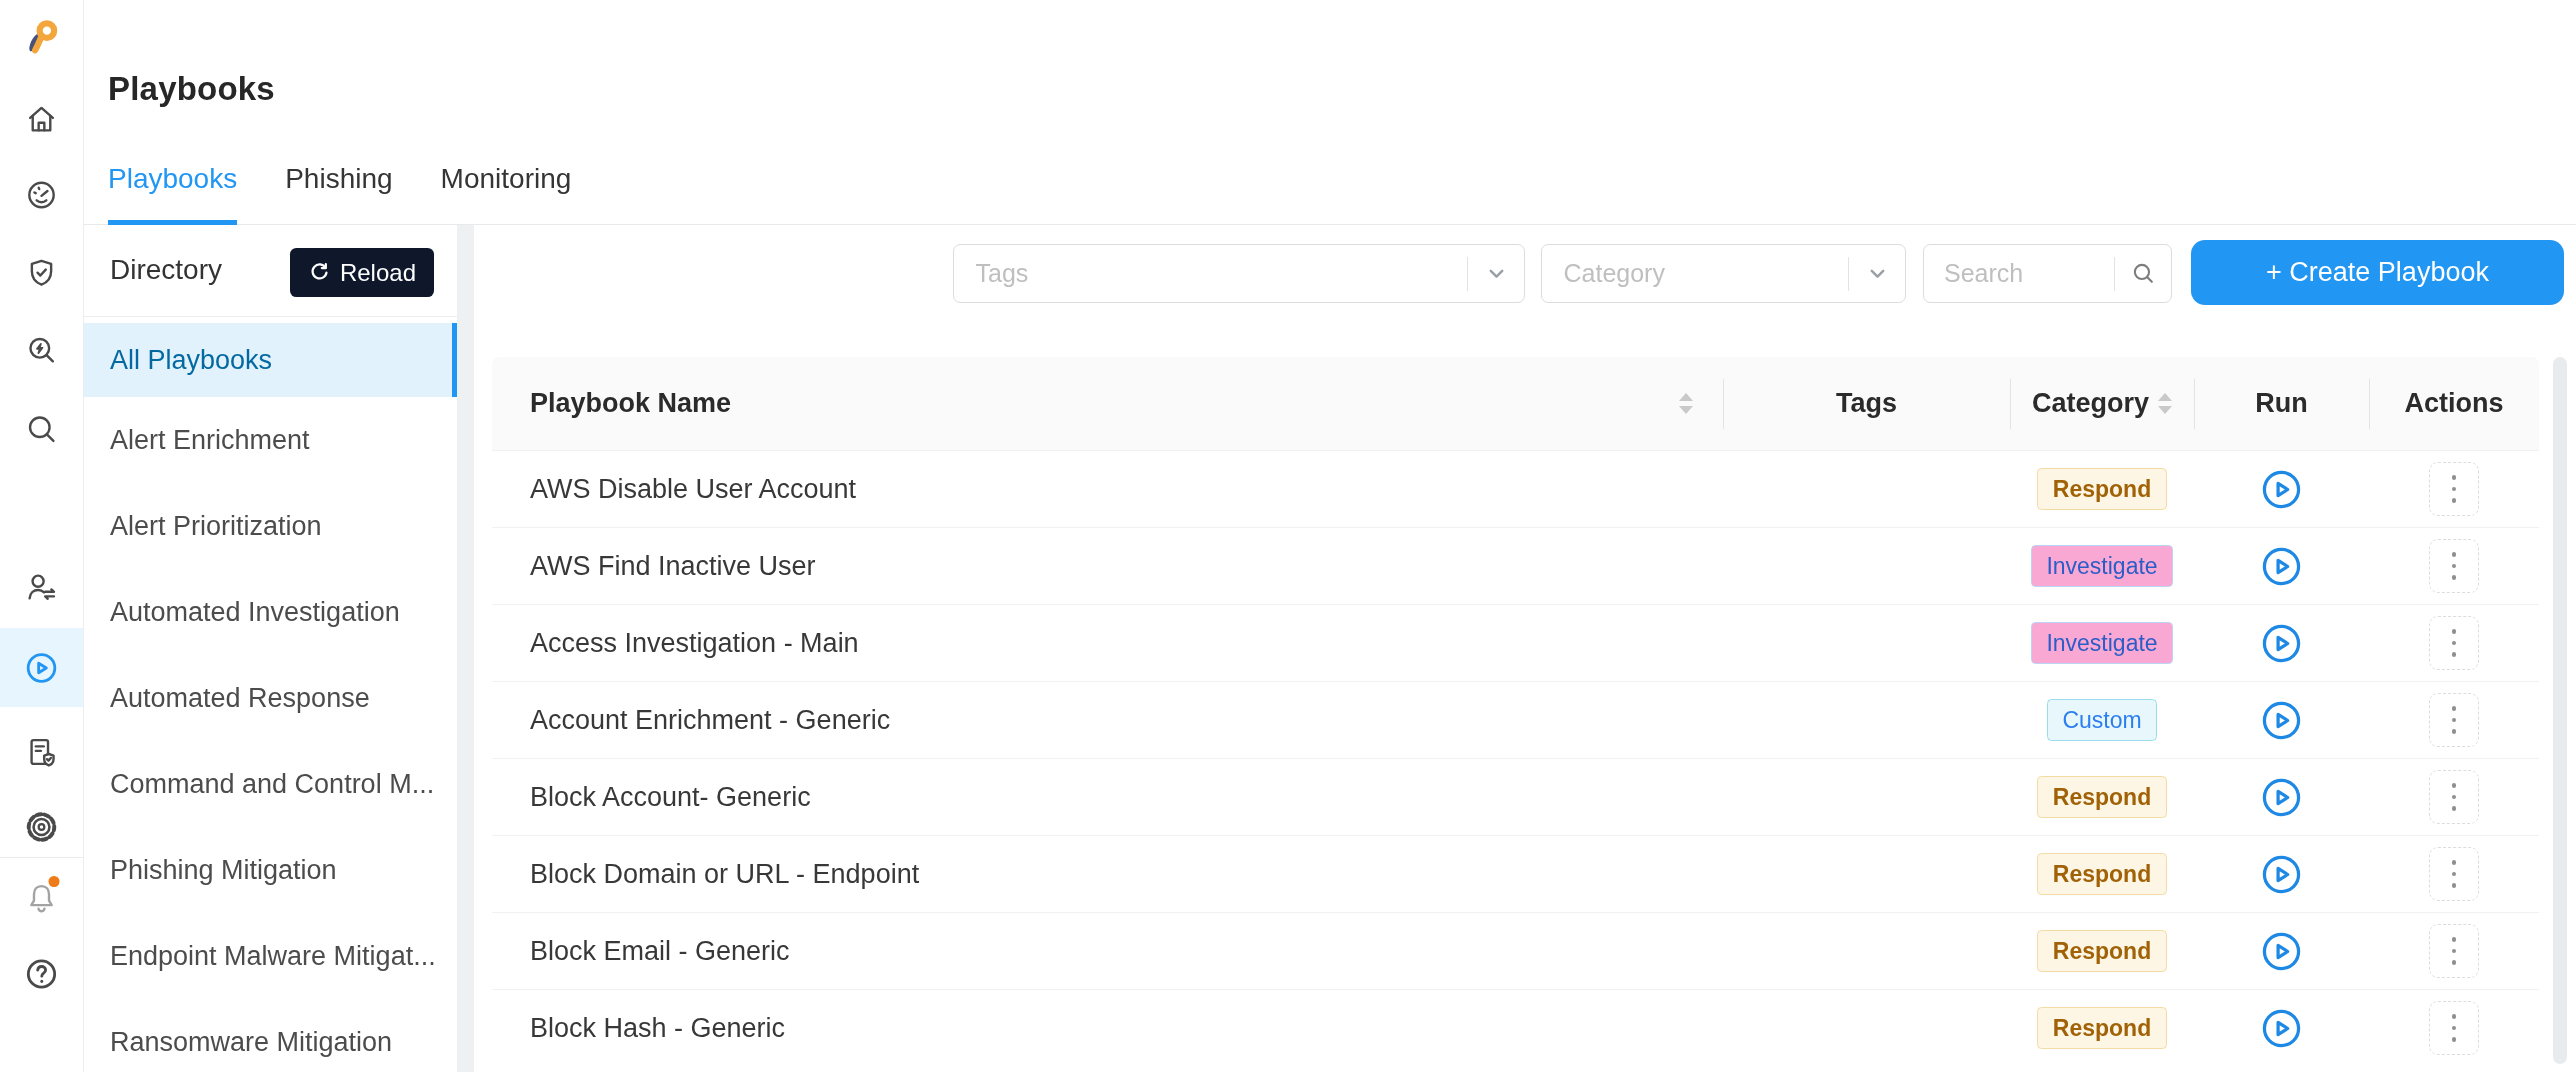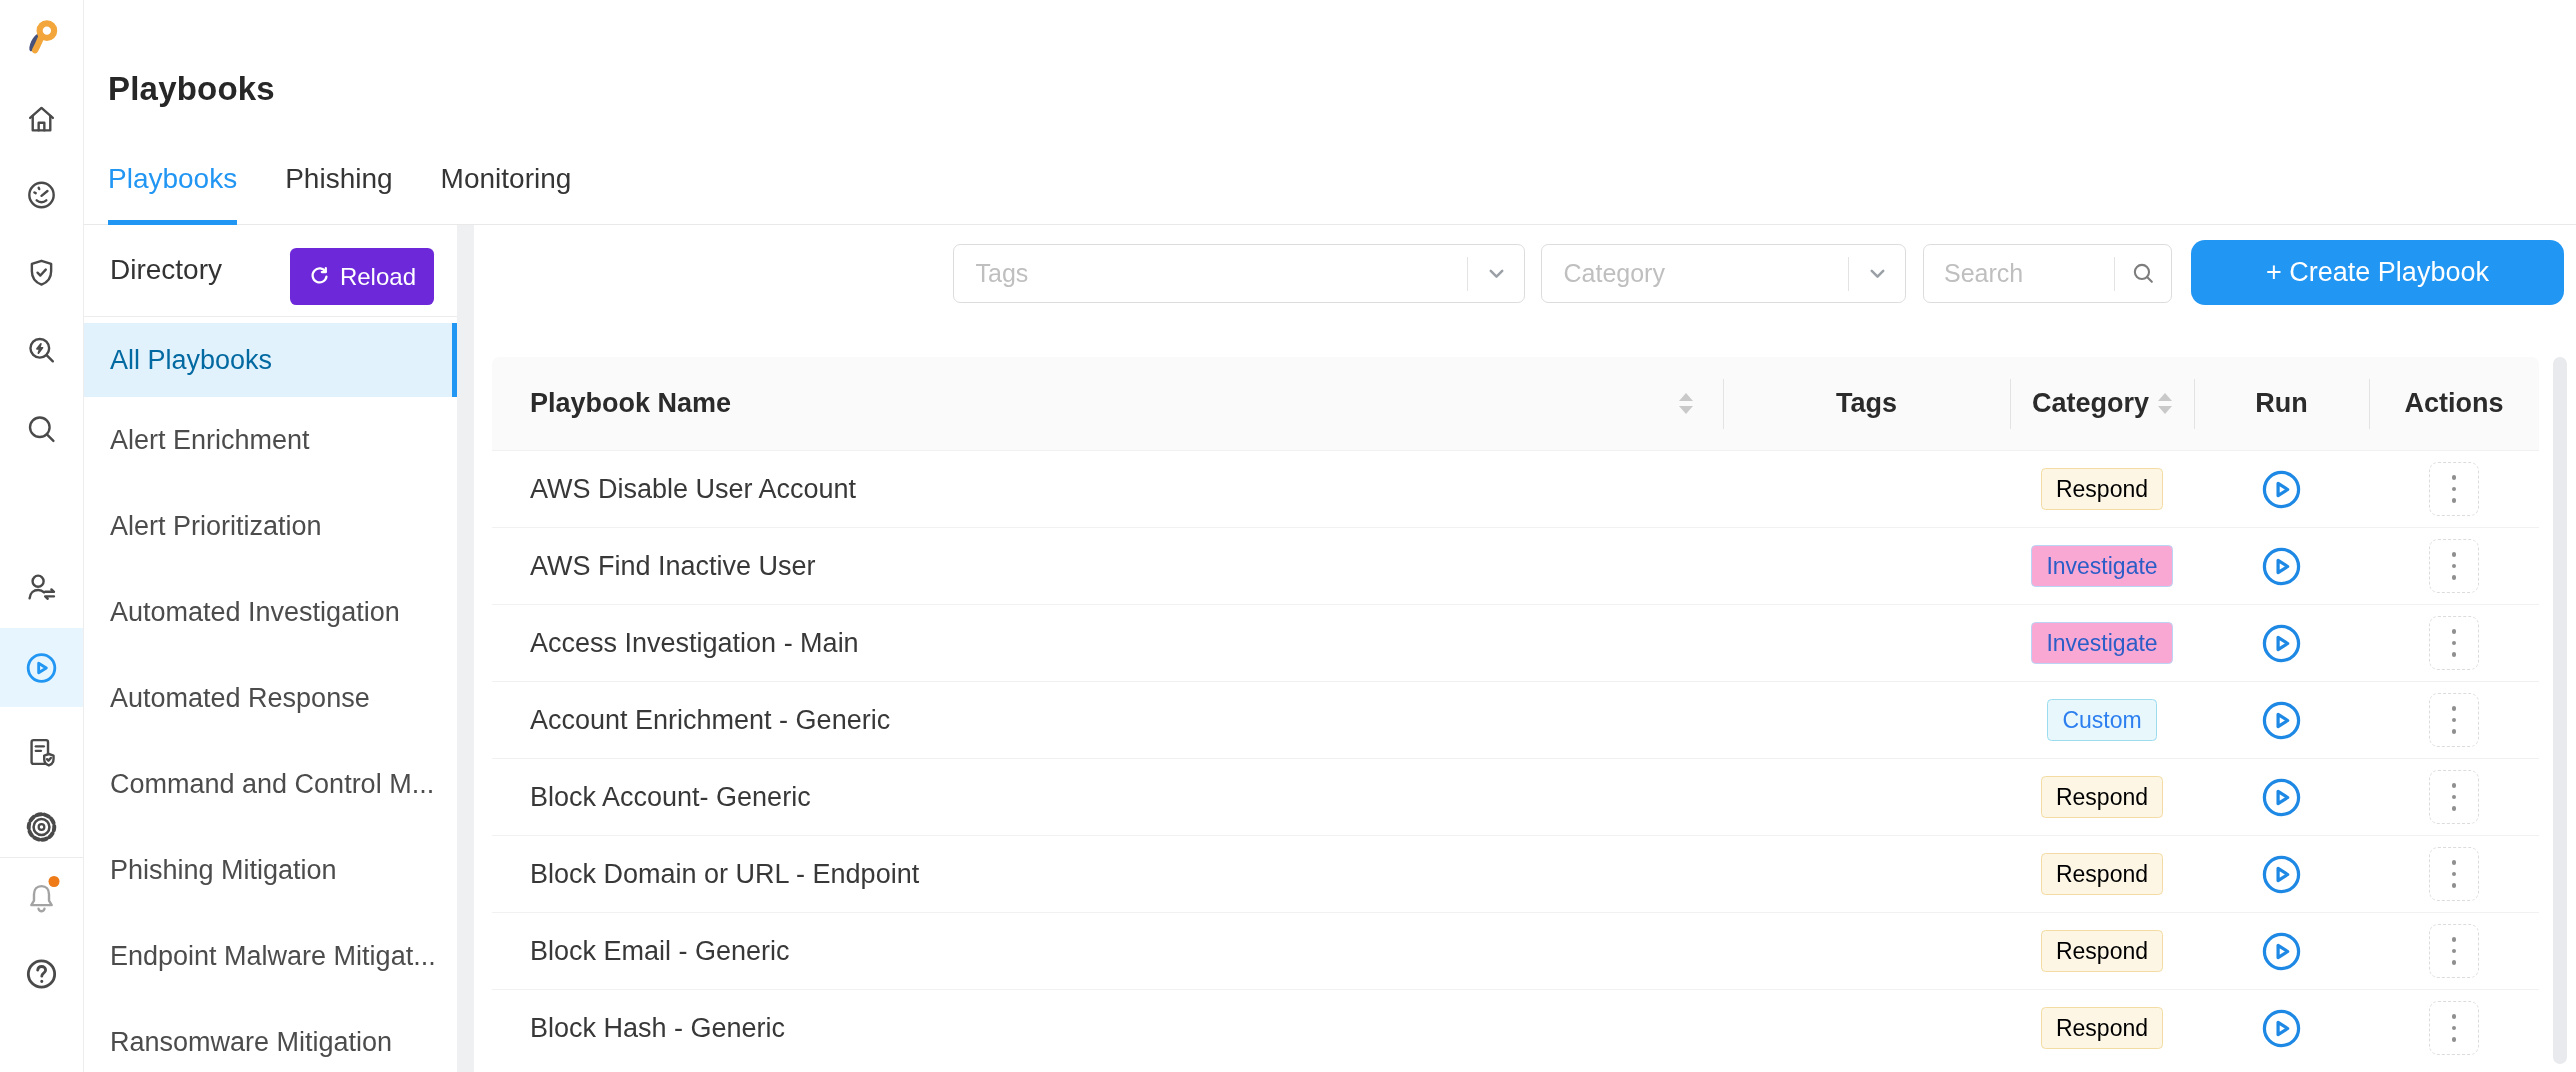--- a/index.html
+++ b/index.html
@@ -26,22 +26,22 @@
   .topbar{position:absolute;left:83px;top:0;width:2559px;height:224px;background:#fff;border-bottom:0.9px solid #e9e9e9;}
   .page-title{position:absolute;left:25px;top:48px;font-size:33px;font-weight:600;color:#272727;letter-spacing:0.2px;}
   .tabs{position:absolute;left:25px;bottom:-0.9px;display:flex;gap:48px;}
   .tab{font-size:28px;color:#353535;padding-bottom:25px;border-bottom:5.4px solid transparent;cursor:pointer;}
   .tab.active{color:#2196f3;border-bottom-color:#2196f3;}
 
   
   .directory{position:absolute;left:83px;top:225px;width:374px;height:848px;background:#fff;}
   .dir-head{position:relative;height:91px;border-bottom:0.9px solid #ededed;}
   .dir-title{position:absolute;left:27px;top:29px;font-size:28px;color:#333;}
-  .reload{position:absolute;right:23px;top:23px;height:57px;display:flex;align-items:center;gap:9px;
-          background:#6d28d9;color:#fff;border:none;border-radius:6.3px;padding:0 18px;font-size:24px;
+  .reload{position:absolute;right:23px;top:23px;height:49px;display:flex;align-items:center;gap:9px;
+          background:#0f172a;color:#fff;border:none;border-radius:6.3px;padding:0 18px;font-size:24px;
           font-family:"Liberation Sans", sans-serif;cursor:pointer;}
   .reload svg{width:23px;height:23px;fill:none;stroke:#fff;stroke-width:2.3;stroke-linecap:round;stroke-linejoin:round;}
   .dir-list{padding-top:6.3px;}
   .dir-item{height:86px;display:flex;align-items:center;padding-left:27px;font-size:27px;color:#4c4c4c;
             white-space:nowrap;overflow:hidden;cursor:pointer;}
   .dir-item.selected{height:74px;background:#e2f2fd;color:#0369a1;border-right:5.4px solid #2196f3;}
 
   
   .content{position:absolute;left:474px;top:225px;width:2102px;height:848px;background:#fff;}
 
@@ -73,21 +73,21 @@
   .col.c-act{width:170px;}
   .thead .col.c-tags::before,.thead .col.c-cat::before,.thead .col.c-run::before,.thead .col.c-act::before{
       content:"";position:absolute;left:0;top:21.5px;bottom:21.5px;width:0.9px;background:#e3e3e3;}
   .thead .col.c-name{justify-content:space-between;}
   .sort{display:inline-flex;flex-direction:column;gap:4.5px;margin-left:9px;}
   .sort i{width:0;height:0;border-left:7.2px solid transparent;border-right:7.2px solid transparent;}
   .sort i.up{border-bottom:8px solid #c9c9c9;}
   .sort i.down{border-top:8px solid #c9c9c9;}
 
   .badge{display:inline-block;padding:6.3px 14.4px;font-size:23px;border-radius:4.5px;border:1.8px solid transparent;white-space:nowrap;}
-  .badge[data-badge="respond"]{color:#000000;background:#fdf6e4;border-color:#f3dca3;}
+  .badge[data-badge="respond"]{color:#a16207;background:#fdf6e4;border-color:#f3dca3;font-weight:bold;}
   .badge[data-badge="investigate"]{color:#2b5dc7;background:#f9a8d4;border-color:#bad4f5;}
   .badge[data-badge="custom"]{color:#2d7ff0;background:#e7f7fc;border-color:#9bdcee;}
 
   .playbtn{width:41px;height:41px;display:flex;align-items:center;justify-content:center;cursor:pointer;}
   .playbtn svg{width:41px;height:41px;fill:none;stroke:#1e88e5;stroke-width:1.9;stroke-linecap:round;stroke-linejoin:round;}
   .kebab{width:48px;height:52px;border:1.8px dashed #dcdcdc;border-radius:9px;display:flex;flex-direction:column;
          align-items:center;justify-content:center;gap:7.2px;cursor:pointer;}
   .kebab i{width:4.5px;height:4.5px;border-radius:50%;background:#8f8f8f;}
 
   .scrollbar{position:absolute;left:2553px;top:357px;width:14.4px;height:707px;background:#e8eaed;border-radius:7.2px;z-index:7;}

